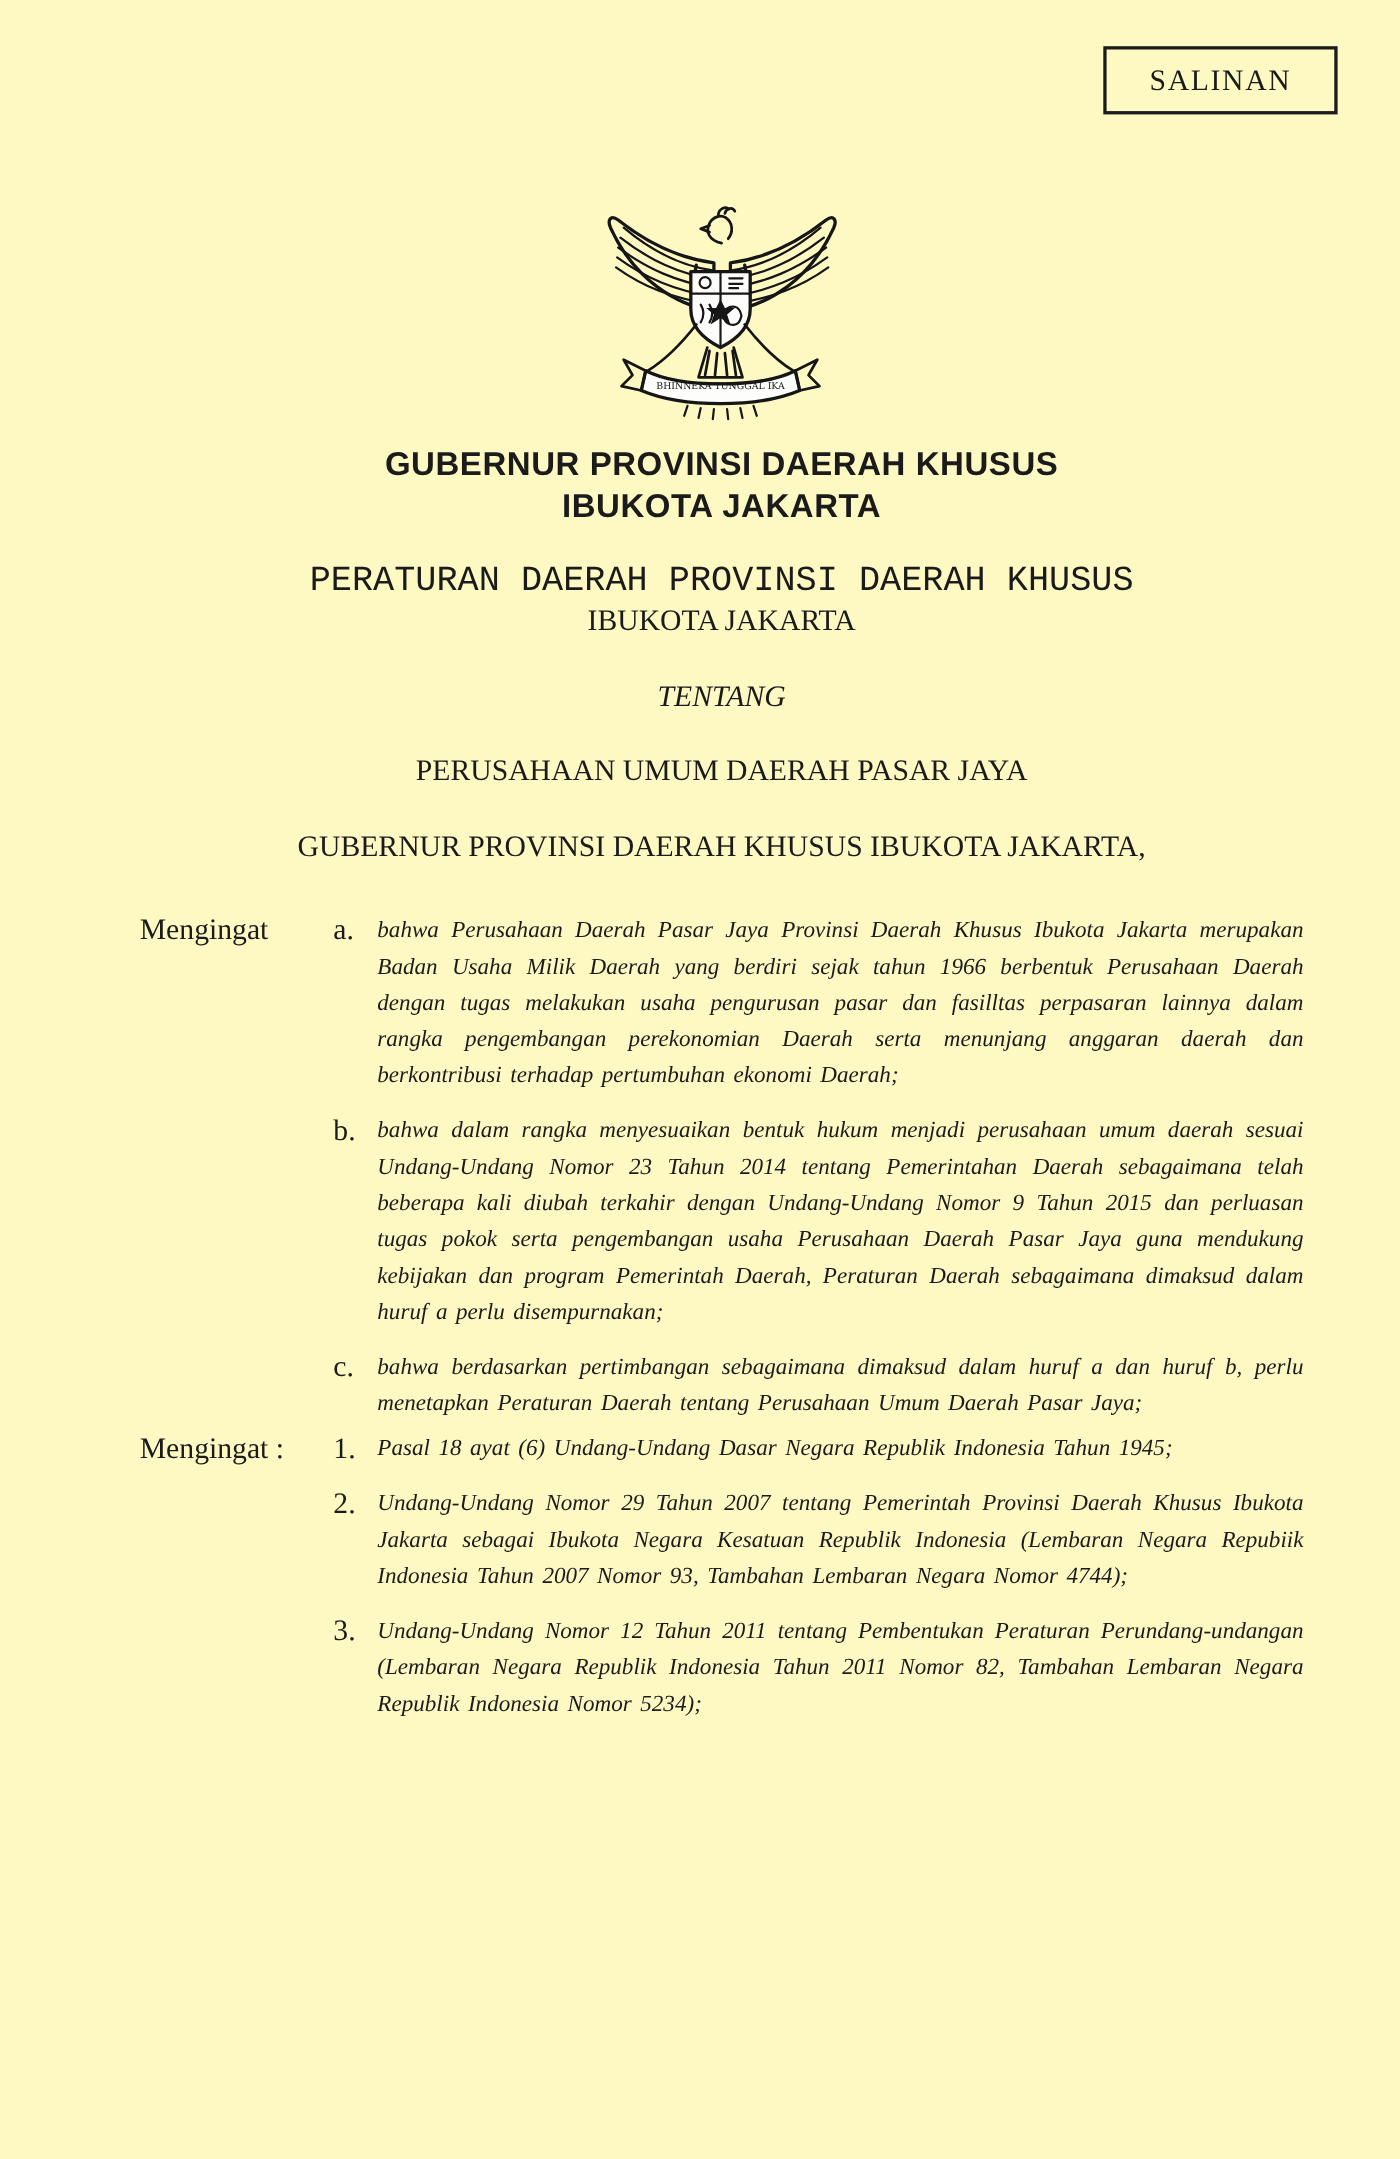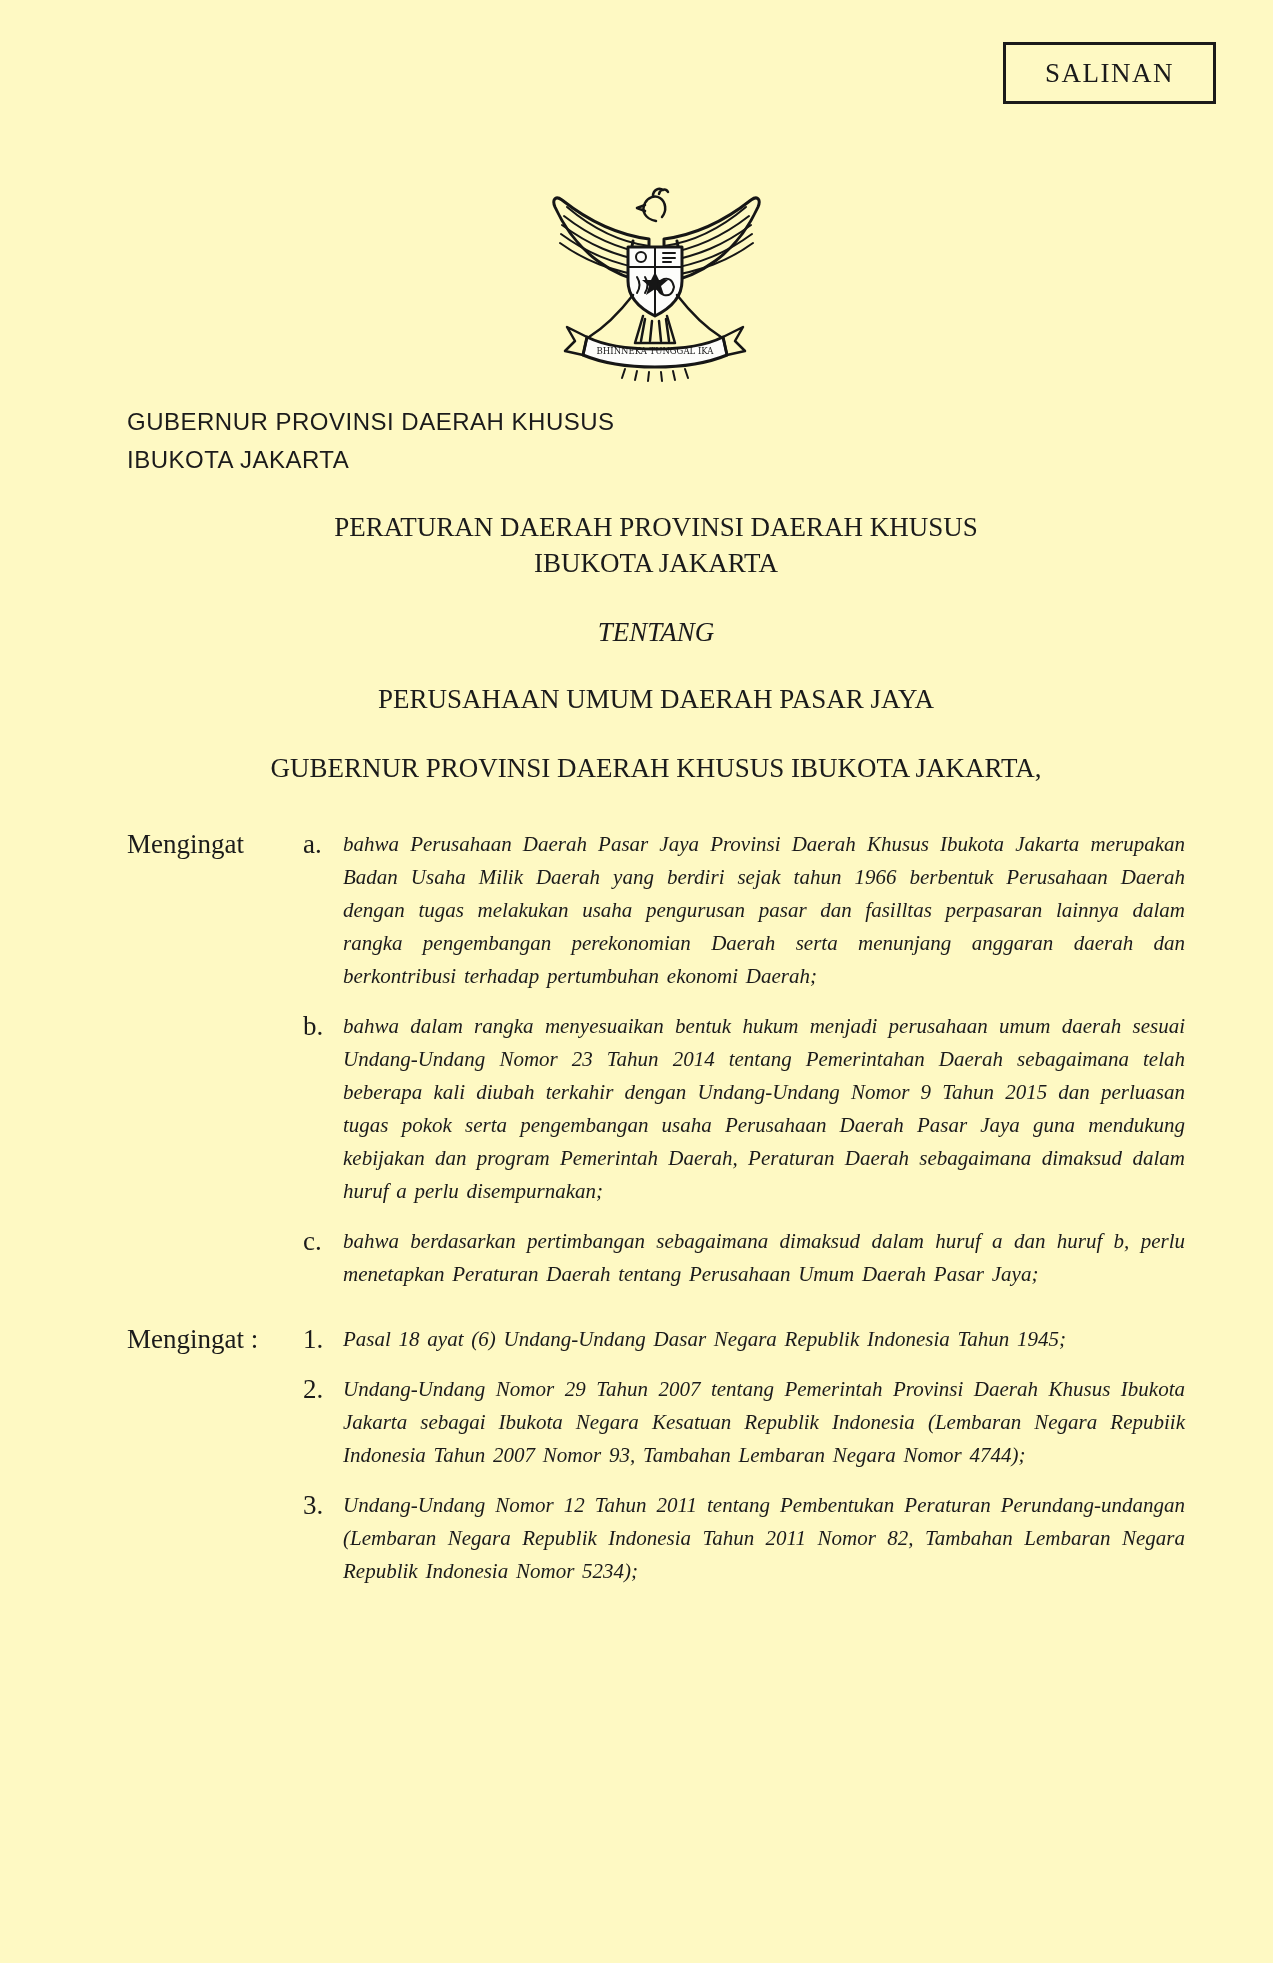--- a/index.html
+++ b/index.html
@@ -21,36 +21,36 @@
     display:flex; align-items:center; justify-content:center;
     font-size:27px; letter-spacing:1.5px;
   }
   
   .doc { padding:0 88px 0 127px; }
 
   .emblem-wrap { margin-top:155px; text-align:center; }
   .emblem-wrap svg { width:215px; height:228px; }
 
   .letterhead {
-    margin-top:16px; 
+    margin-top:16px; text-align:center;
     font-family:"Liberation Sans","DejaVu Sans",sans-serif;
-    font-weight:normal; font-size:24px; line-height:38px;
+    font-weight:bold; font-size:30px; line-height:38px;
     letter-spacing:0.5px;
   }
   .c-line { text-align:center; }
-  .title-l1 { margin-top:30px; font-size:27px; line-height:36px; }
+  .title-l1 { margin-top:30px; font-size:32px; line-height:36px;font-family:Liberation Mono, monospace; }
   .title-l2 { font-size:27px; line-height:36px; }
   .nomor    { margin-top:30px; font-size:27px; white-space:pre-wrap; }
   .tentang  { margin-top:36px; font-size:27px;font-style:italic; }
   .subject  { margin-top:36px; font-size:27px; }
   .invocation { margin-top:38px; font-size:27px; }
   .issuer   { margin-top:38px; font-size:27px; }
 
   .clause { display:grid; grid-template-columns:176px 1fr; margin-top:44px; }
-  .clause.second { margin-top:32px; }
+  .clause.second { margin-top:8px; }
   .clause-label { font-size:27px; line-height:33px; }
   .clause-items { list-style:none; }
   .clause-item {
     display:grid; grid-template-columns:40px 1fr;
     margin-bottom:17px;
   }
   .clause-item:last-child { margin-bottom:0; }
   .marker { font-size:27px; line-height:33px; }
   .clause-text {
     font-size:21px; line-height:33px;

